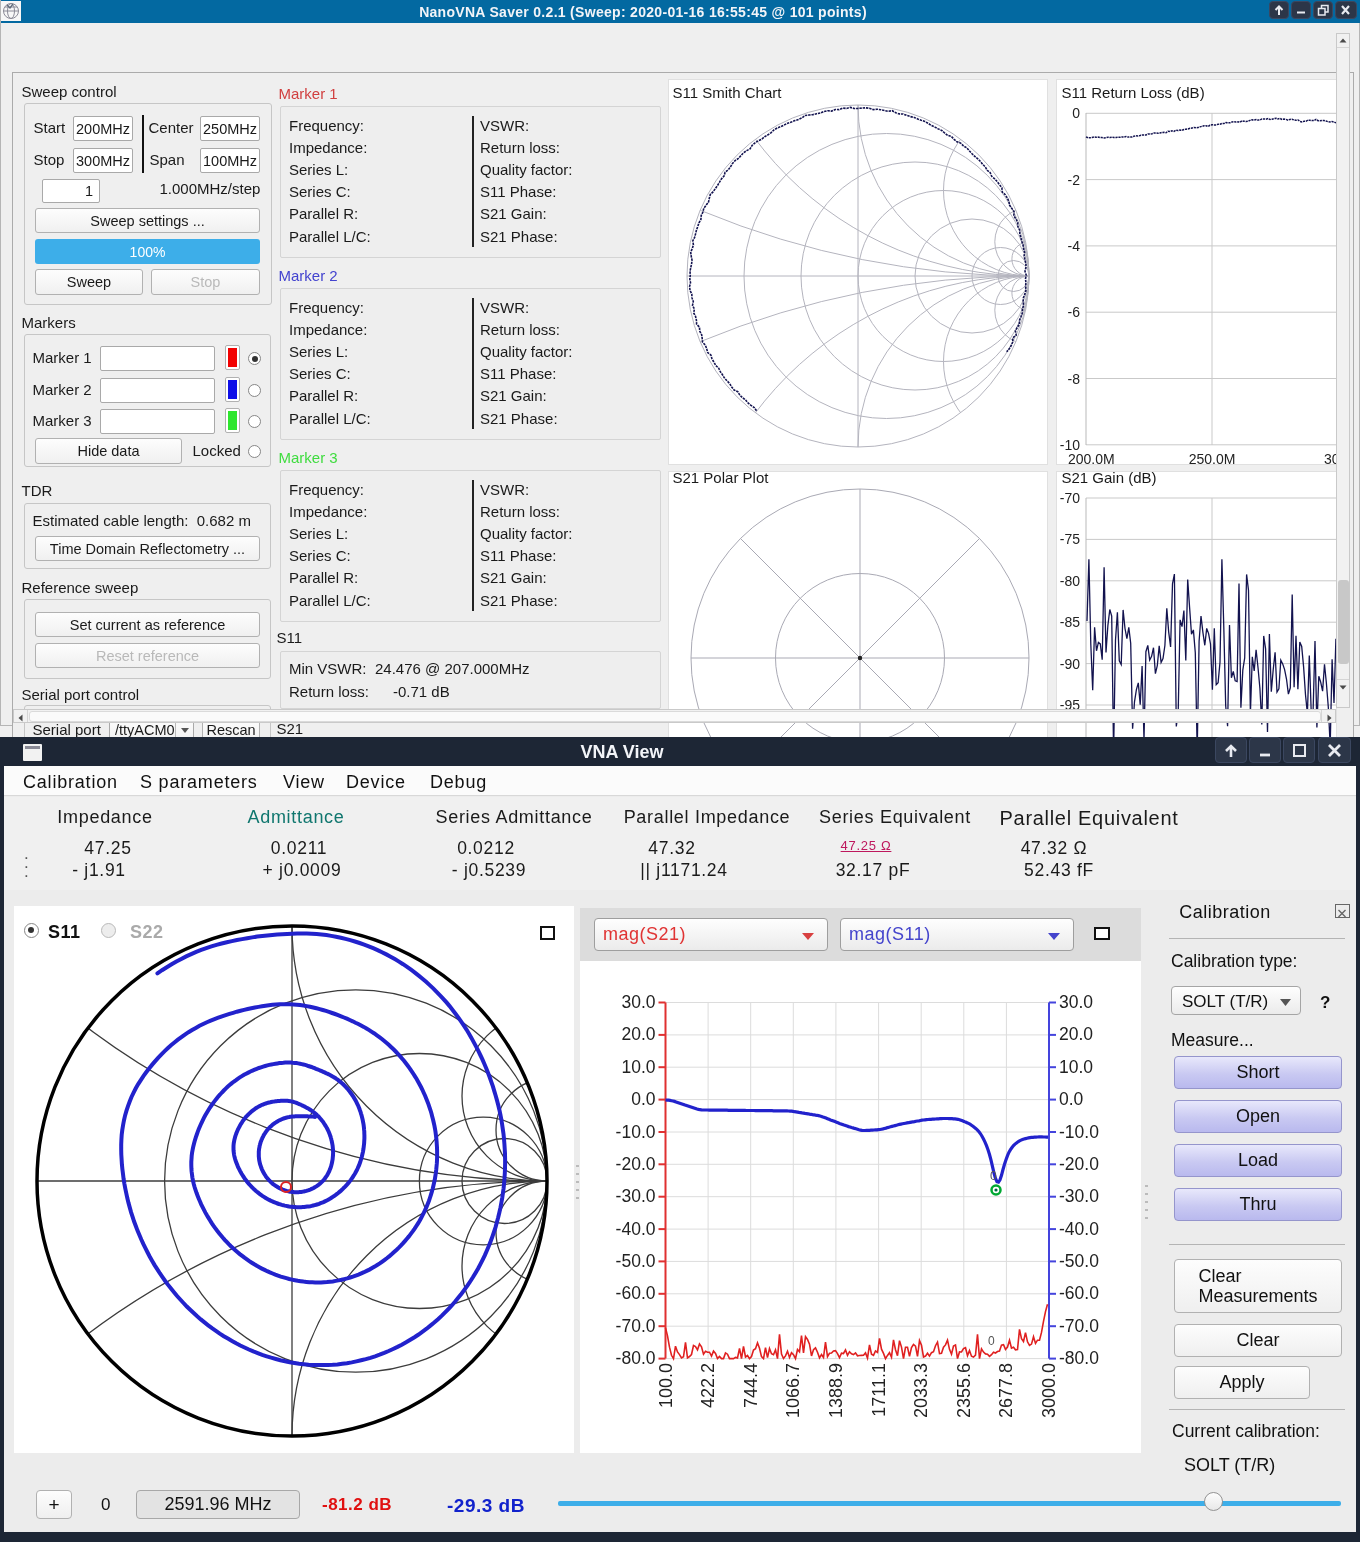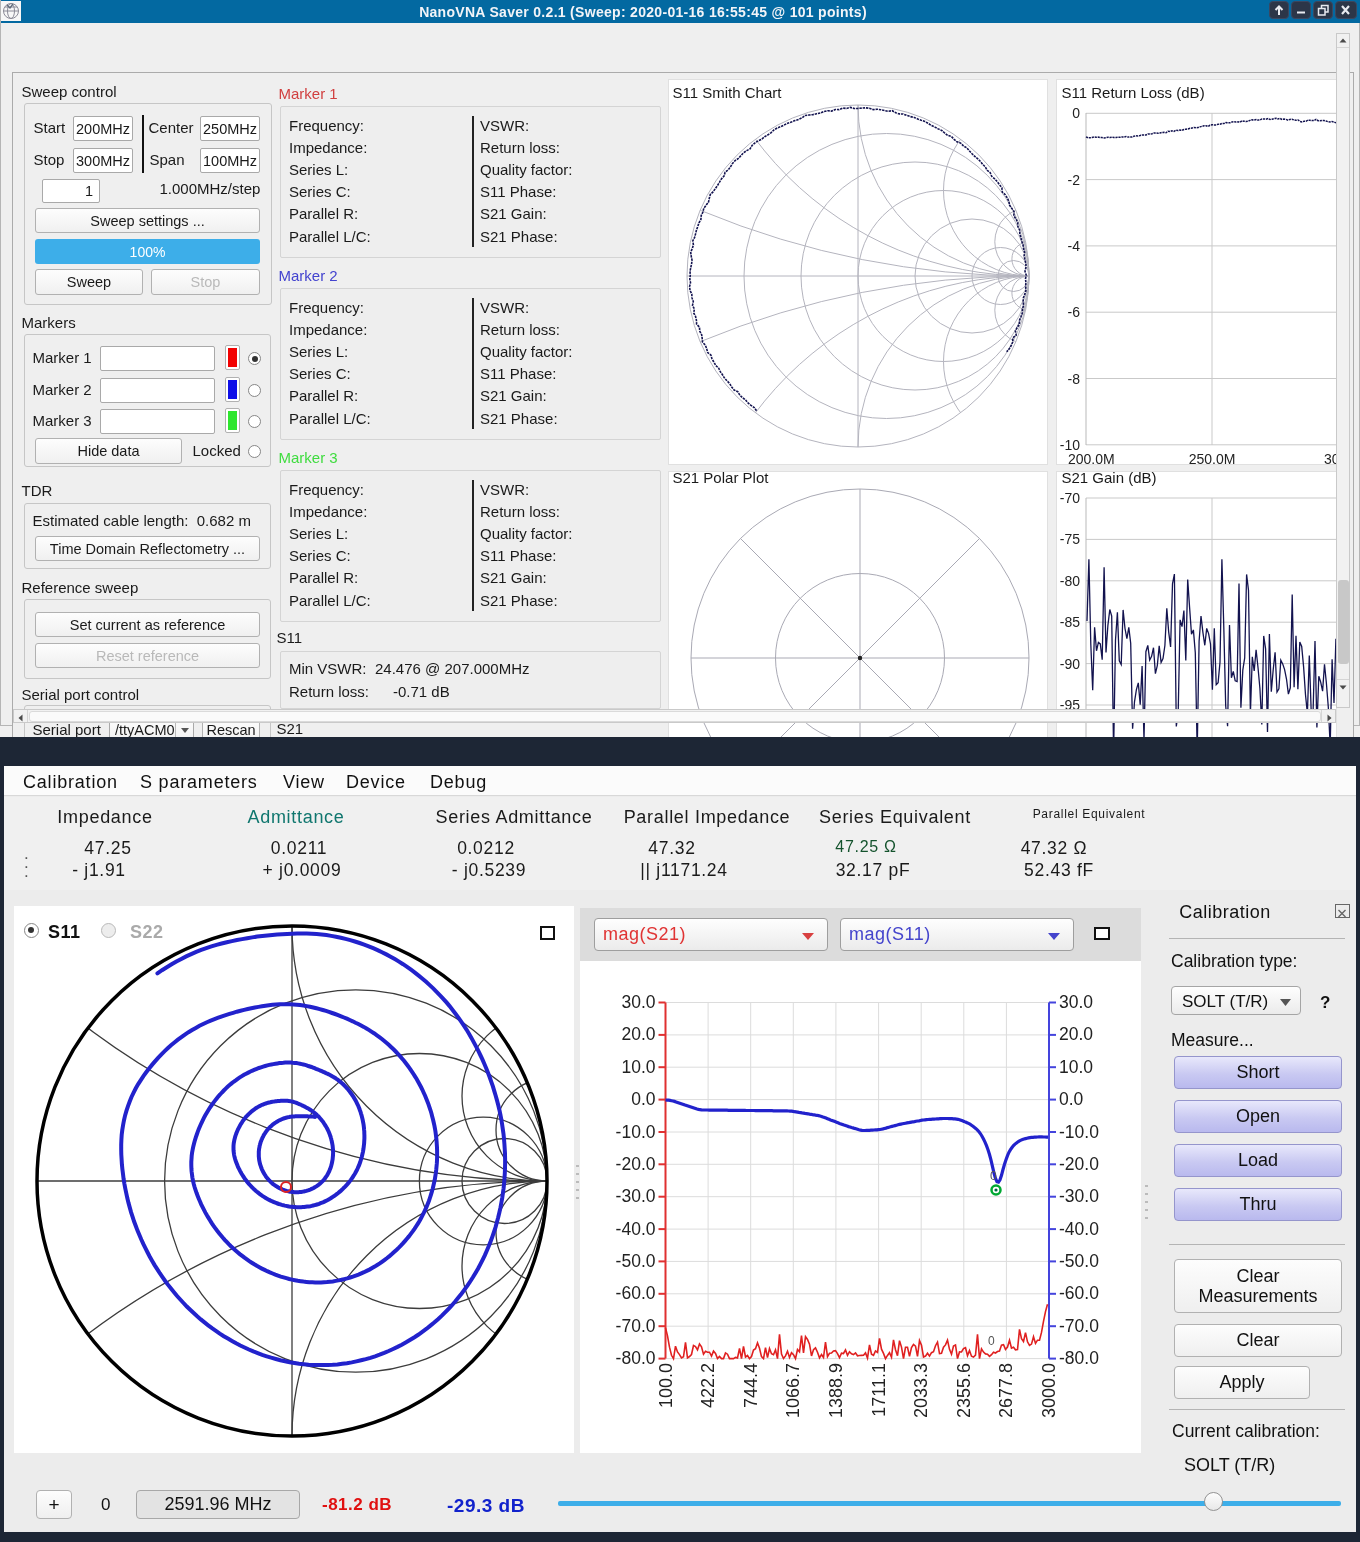--- a/index.html
+++ b/index.html
@@ -6,21 +6,21 @@
 .lbl {position:absolute; font-size:15px; color:#1a1a1a; white-space:nowrap; margin-left:-2.5px; margin-top:-3px;}
 .btn {position:absolute; background:linear-gradient(#fdfdfd,#f0f0f0); border:1px solid #b1b1b1; border-radius:3px; font-size:14.5px; color:#1a1a1a; display:flex; align-items:center; justify-content:center; white-space:nowrap;}
 .btn.dis {color:#b9b9b9;}
 .inp {position:absolute; background:#fff; border:1px solid #a9a9a9; border-radius:2px; font-size:14.5px; color:#1a1a1a; display:flex; align-items:center; justify-content:center;}
 .gbox {position:absolute; border:1px solid #c6c6c6; border-radius:3px;}
 .radio {position:absolute; width:13px; height:13px; border-radius:50%; background:#fff; border:1px solid #878787;}
 .radio.sel::after {content:""; position:absolute; left:2.5px; top:2.5px; width:6px; height:6px; border-radius:50%; background:#333;}
 .mkbox {position:absolute; left:278px; width:381px; height:152px; border:1px solid #d4d4d4; border-radius:2px; background:#eeeeee;}
 .mrow {position:absolute; font-size:15px; color:#1a1a1a; white-space:nowrap; margin-left:-3px; margin-top:-3px;}
 .cbtn {position:absolute; background:linear-gradient(#e8e8fb 0%,#c9c9f2 55%,#b9b9ee 100%); border:1px solid #9595cc; border-radius:4px; font-size:18px; color:#111; display:flex; align-items:center; justify-content:center;}
-.wbtn {position:absolute; background:linear-gradient(#fdfdfd,#efefef); border:1px solid #b1b1b1; border-radius:4px; font-size:18px; color:#111; display:flex; align-items:center; justify-content:center; text-align:center;}
+.wbtn {position:absolute; background:linear-gradient(#fdfdfd,#efefef); border:1px solid #b1b1b1; border-radius:4px; font-size:18px; color:#111; display:flex; align-items:center; justify-content:center; }
 .tbtn {position:absolute; width:32px; height:26px; background:#2c3648; border:1px solid #3b4760; border-radius:4px; top:1px;}
 svg text {font-family:"Liberation Sans",sans-serif;}
 </style></head><body>
 
 <div class="abs" style="left:0; top:0; width:1360px; height:726px; background:#efefef; border:1px solid #b5b5b5; border-top:none;">
 
   <div class="abs" style="left:0; top:0; width:1360px; height:23px; background:#0369a1;">
     <div class="abs" style="left:0; top:1px; width:20px; height:20px; background:#f7f7f7;">
       <svg width="20" height="20">
           <circle cx="10" cy="10" r="7.5" fill="none" stroke="#8a8a96" stroke-width="1"></circle>
@@ -268,41 +268,59 @@
     <div class="abs" style="right:0; top:0; width:14px; height:12px; border-left:1px solid #d5d5d5;"><svg width="14" height="12">
           <path d="M5.5,2.5 L9.5,6 L5.5,9.5 Z" fill="#4a4a4a"></path>
         </svg></div>
     <div class="abs" style="left:15px; top:0.5px; width:1292px; height:11px; background:#fafafa; border-radius:3px; border:1px solid #dadada;"></div>
   </div>
 </div>
 
 <div class="abs" style="left:0; top:737px; width:1360px; height:805px; background:#1d2635;">
   <div class="abs" style="left:4px; top:29px; width:1352px; height:766px; background:#ececec;"></div>
 
+  <div class="abs" style="left:0; top:0; width:1360px; height:29px;">
+    <div class="abs" style="left:23px; top:7px; width:19px; height:17px; background:#f2f2f2; border-radius:1px;">
+        <div class="abs" style="left:2px; top:2px; width:15px; height:3px; background:#8a8a96;"></div>
+      </div>
+    <div class="abs" style="left:0; top:5px; width:1244px; text-align:center; font-size:18px; font-weight:bold; color:#f2f4f8;">VNA View</div>
+    <div class="tbtn" style="left:1215px; top:0px; height:26px;"><svg width="30" height="26">
+          <path d="M15,19 L15,9 M10,13 L15,8 L20,13" stroke="#e8eaf0" stroke-width="2.6" fill="none"></path>
+        </svg></div>
+    <div class="tbtn" style="left:1249px; top:0px; height:26px;"><svg width="30" height="26">
+          <line x1="10" y1="17" x2="20" y2="17" stroke="#e8eaf0" stroke-width="2.8"></line>
+        </svg></div>
+    <div class="tbtn" style="left:1283px; top:0px; height:26px;"><svg width="31" height="26">
+          <rect x="10" y="7" width="11" height="11" fill="none" stroke="#e8eaf0" stroke-width="2"></rect>
+        </svg></div>
+    <div class="tbtn" style="left:1318px; top:0px; height:26px; width:33px;"><svg width="31" height="26">
+          <path d="M10,7 L21,18 M21,7 L10,18" stroke="#e8eaf0" stroke-width="2.8"></path>
+        </svg></div>
+  </div>
 
   <div class="abs" style="left:4px; top:29px; width:1352px; height:30px; background:#fbfbfb; border-bottom:1px solid #d8d8d8;">
     <div class="abs" style="left:19px; top:6px; font-size:18px; letter-spacing:0.8px; color:#111;">Calibration</div>
     <div class="abs" style="left:136px; top:6px; font-size:18px; letter-spacing:0.8px; color:#111;">S parameters</div>
     <div class="abs" style="left:279px; top:6px; font-size:18px; letter-spacing:0.8px; color:#111;">View</div>
     <div class="abs" style="left:342px; top:6px; font-size:18px; letter-spacing:0.8px; color:#111;">Device</div>
     <div class="abs" style="left:426px; top:6px; font-size:18px; letter-spacing:0.8px; color:#111;">Debug</div>
   </div>
 
   <div class="abs" style="left:4px; top:60px; width:1352px; height:93px; background:#f0f0f0;">
     <div class="abs" style="left:-49px; top:10px; width:300px; text-align:center; font-size:18px; letter-spacing:0.7px; color:#1a1a1a;">Impedance</div>
 <div class="abs" style="left:142px; top:10px; width:300px; text-align:center; font-size:18px; letter-spacing:0.7px; color:#0f766e;">Admittance</div>
 <div class="abs" style="left:360px; top:10px; width:300px; text-align:center; font-size:18px; letter-spacing:0.7px; color:#1a1a1a;">Series Admittance</div>
 <div class="abs" style="left:553px; top:10px; width:300px; text-align:center; font-size:18px; letter-spacing:0.7px; color:#1a1a1a;">Parallel Impedance</div>
 <div class="abs" style="left:741px; top:10px; width:300px; text-align:center; font-size:18px; letter-spacing:0.7px; color:#1a1a1a;">Series Equivalent</div>
-<div class="abs" style="left:935px; top:10px; width:300px; text-align:center; font-size:12px; letter-spacing:0.7px; color:#1a1a1a;">Parallel Equivalent</div>
+<div class="abs" style="left:935px; top:10px; width:300px; text-align:center; font-size:20px; letter-spacing:0.7px; color:#1a1a1a;">Parallel Equivalent</div>
 <div class="abs" style="left:-46px; top:41px; width:300px; text-align:center; font-size:17.5px; letter-spacing:0.7px; color:#1a1a1a;">47.25</div>
 <div class="abs" style="left:145px; top:41px; width:300px; text-align:center; font-size:17.5px; letter-spacing:0.7px; color:#1a1a1a;">0.0211</div>
 <div class="abs" style="left:332px; top:41px; width:300px; text-align:center; font-size:17.5px; letter-spacing:0.7px; color:#1a1a1a;">0.0212</div>
 <div class="abs" style="left:518px; top:41px; width:300px; text-align:center; font-size:17.5px; letter-spacing:0.7px; color:#1a1a1a;">47.32</div>
-<div class="abs" style="left:712px; top:41px; width:300px; text-align:center; font-size:16px; letter-spacing:0.7px; color:#14532d;">47.25 Ω</div>
+<div class="abs" style="left:712px; top:41px; width:300px; text-align:center; font-size:13px; letter-spacing:0.7px; color:#be185d;text-decoration:underline;">47.25 Ω</div>
 <div class="abs" style="left:900px; top:41px; width:300px; text-align:center; font-size:17.5px; letter-spacing:0.7px; color:#1a1a1a;">47.32 Ω</div>
 <div class="abs" style="left:-55px; top:63px; width:300px; text-align:center; font-size:17.5px; letter-spacing:0.7px; color:#1a1a1a;">- j1.91</div>
 <div class="abs" style="left:148px; top:63px; width:300px; text-align:center; font-size:17.5px; letter-spacing:0.7px; color:#1a1a1a;">+ j0.0009</div>
 <div class="abs" style="left:335px; top:63px; width:300px; text-align:center; font-size:17.5px; letter-spacing:0.7px; color:#1a1a1a;">- j0.5239</div>
 <div class="abs" style="left:530px; top:63px; width:300px; text-align:center; font-size:17.5px; letter-spacing:0.7px; color:#1a1a1a;">|| j1171.24</div>
 <div class="abs" style="left:719px; top:63px; width:300px; text-align:center; font-size:17.5px; letter-spacing:0.7px; color:#1a1a1a;">32.17 pF</div>
 <div class="abs" style="left:905px; top:63px; width:300px; text-align:center; font-size:17.5px; letter-spacing:0.7px; color:#1a1a1a;">52.43 fF</div>
     <div class="abs" style="left:20px; top:52px; font-size:17px; color:#555; line-height:9px;">.<br>.<br>.</div>
     <div class="abs" style="left:664px; top:84px; font-size:13px; color:#999; letter-spacing:2px;">......</div>
   </div>

